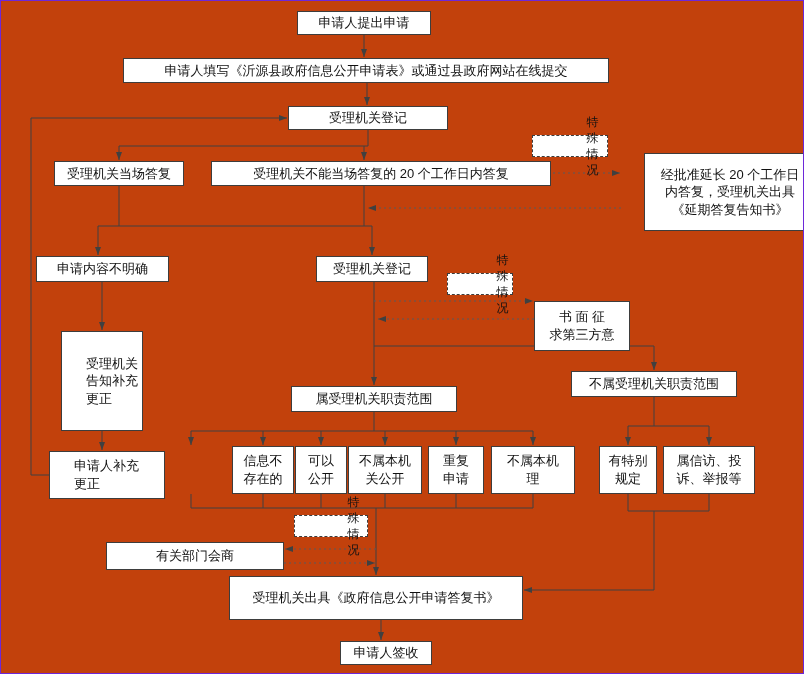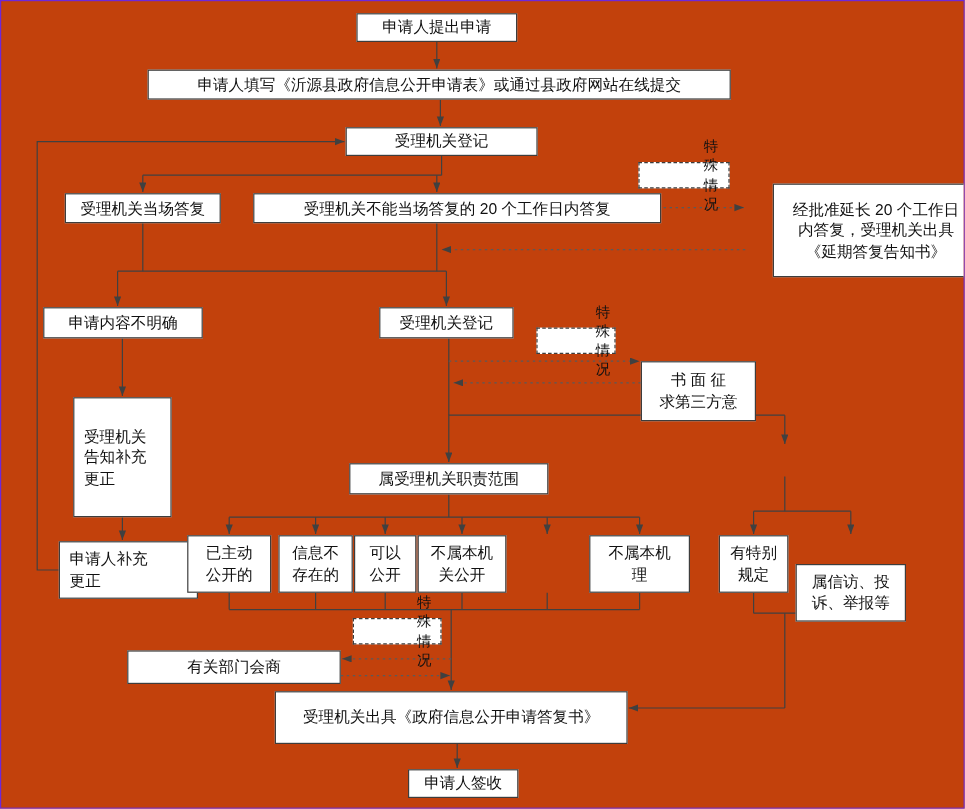--- a/index.html
+++ b/index.html
@@ -22,21 +22,21 @@
     border:1px solid #3d3d3d;
     background:#fff;
     display:flex; align-items:center; justify-content:center;
     text-align:center;
     font-size:13px; line-height:1.35;
     color:#111;
     white-space:pre-line;
     padding:1px 3px;
   }
   .node.dashed { border-style:dashed; font-size:12px;padding-left:48px; }
-  .node.left { justify-content:flex-start; text-align:left; padding-left:8px; }
+  .node.left { justify-content:flex-start; text-align:left; padding-left:24px; }
 </style>
 </head>
 <body>
 
 <div class="canvas">
 
   <svg class="wires" width="804" height="674" aria-hidden="true">
     <defs>
       <marker id="arr" markerWidth="10" markerHeight="8" refX="8" refY="3" orient="auto" markerUnits="userSpaceOnUse">
         <path d="M0,0 L8,3 L0,6 z" fill="#404040"></path>
@@ -126,34 +126,35 @@
 《延期答复告知书》</div>
   <div class="node" style="left:35px;top:255px;width:133px;height:26px">申请内容不明确</div>
   <div class="node" style="left:315px;top:255px;width:112px;height:26px">受理机关登记</div>
   <div class="node dashed" style="left:446px;top:272px;width:66px;height:22px">特殊情况</div>
   <div class="node" style="left:533px;top:300px;width:96px;height:50px">书 面 征
 求第三方意</div>
   <div class="node left" style="left:60px;top:330px;width:82px;height:100px">受理机关
 告知补充
 更正</div>
   <div class="node" style="left:290px;top:385px;width:166px;height:26px">属受理机关职责范围</div>
+  <div class="node" style="left:570px;top:370px;width:166px;height:26px">不属受理机关职责范围</div>
   <div class="node left" style="left:48px;top:450px;width:116px;height:48px">申请人补充
 更正</div>
-  <div class="node" style="left:155px;top:445px;width:70px;height:48px">已主动
-公开的</div>
   <div class="node" style="left:231px;top:445px;width:62px;height:48px">信息不
 存在的</div>
   <div class="node" style="left:294px;top:445px;width:52px;height:48px">可以
 公开</div>
   <div class="node" style="left:347px;top:445px;width:74px;height:48px">不属本机
 关公开</div>
+  <div class="node" style="left:427px;top:445px;width:56px;height:48px">重复
+申请</div>
   <div class="node" style="left:490px;top:445px;width:84px;height:48px">不属本机
 理</div>
   <div class="node" style="left:598px;top:445px;width:58px;height:48px">有特别
 规定</div>
-  <div class="node" style="left:662px;top:469px;width:92px;height:48px">属信访、投
+  <div class="node" style="left:662px;top:445px;width:92px;height:48px">属信访、投
 诉、举报等</div>
   <div class="node dashed" style="left:293px;top:514px;width:74px;height:22px">特殊情况</div>
   <div class="node" style="left:105px;top:541px;width:178px;height:28px">有关部门会商</div>
   <div class="node" style="left:228px;top:575px;width:294px;height:44px">受理机关出具《政府信息公开申请答复书》</div>
   <div class="node" style="left:339px;top:640px;width:92px;height:24px">申请人签收</div>
 
 </div>
 
 </body></html>

